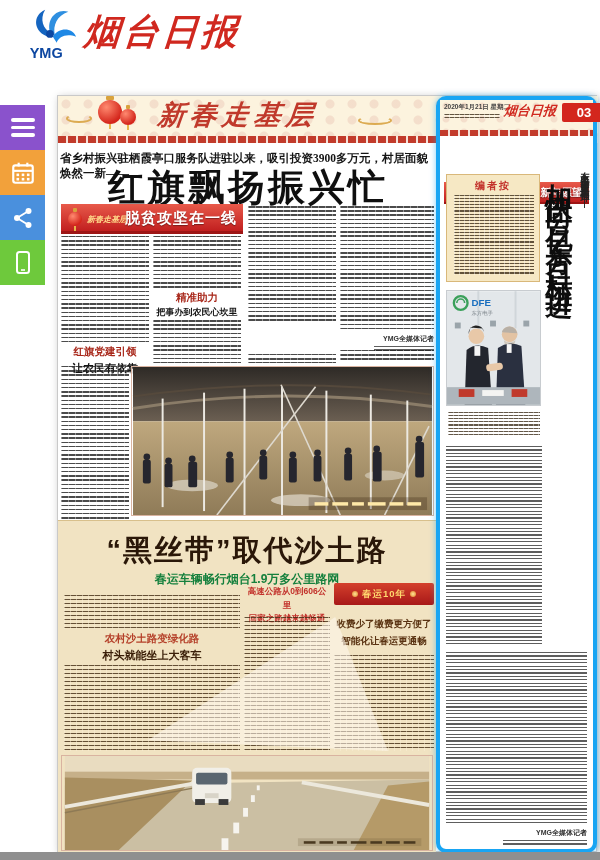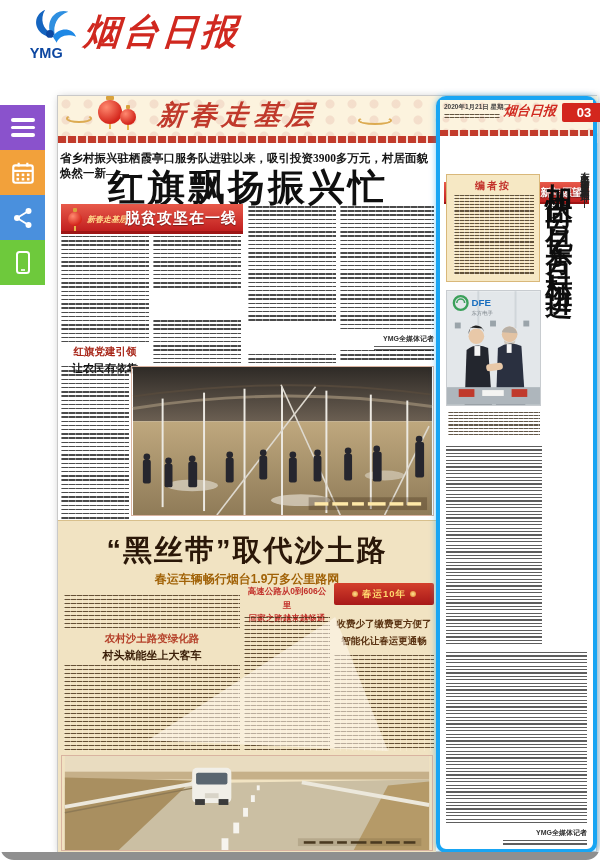--- a/index.html
+++ b/index.html
@@ -1,18 +1,18 @@
 <!DOCTYPE html>
 <html><head>
 <meta charset="utf-8">
 <style>
   html,body{margin:0;padding:0;background:#fff;}
   *{box-sizing:border-box;}
   .stage{position:relative;width:600px;height:860px;background:#fff;overflow:hidden;
-         font-family:"Liberation Sans",sans-serif;border-radius:14px;}
+         font-family:"Liberation Sans",sans-serif;}
   .abs{position:absolute;}
 
   
   .brand-logo{left:20px;top:4px;width:58px;height:58px;cursor:pointer;}
   .brand-masthead{left:84px;top:8px;font-family:"Liberation Serif",serif;font-weight:900;
     font-style:italic;font-size:36px;color:#d0281f;letter-spacing:3px;transform:skewX(-4deg);}
 
   
   .sidebar{left:0;top:105px;width:45px;}
   .sb-btn{width:45px;height:45px;display:flex;align-items:center;justify-content:center;cursor:pointer;}
@@ -59,21 +59,21 @@
   .crosshead{text-align:center;line-height:1.5;}
   .crosshead .r{color:#a8271a;font-weight:bold;}
   .crosshead .b{color:#141414;font-weight:900;}
 
   .credit-line{font-size:7px;font-weight:bold;color:#333;text-align:right;}
 
   
   .panel2{left:0;top:424px;width:378px;height:333px;background:#f1e3c2;border-top:1px solid #d8c08c;}
   .headline2{left:0;top:10px;width:378px;text-align:center;font-size:29px;font-weight:900;
     color:#2a1708;letter-spacing:2px;}
-  .deck2{left:0;top:50px;width:378px;text-align:center;font-size:12px;font-weight:bold;color:#a16207;}
+  .deck2{left:0;top:50px;width:378px;text-align:center;font-size:12px;font-weight:bold;color:#15803d;}
   .pull{color:#c2302a;font-weight:bold;font-size:8.5px;text-align:center;line-height:1.6;}
   .promo{background:linear-gradient(#d4402c,#a81818);border-radius:2px;display:flex;
     align-items:center;justify-content:center;gap:4px;}
   .promo .txt{color:#ffd76e;font-size:9.5px;font-weight:900;letter-spacing:1px;}
   .promo .dot{width:6px;height:6px;border-radius:50%;background:radial-gradient(#ffe49a,#e07b20);}
   .boldlines{font-size:9.5px;font-weight:800;color:#5a3312;text-align:center;line-height:1.8;}
   .watermark{background:rgba(255,250,240,.55);clip-path:polygon(78% 0,100% 100%,0 92%);pointer-events:none;}
 
   
   .bluebox{left:436px;top:96px;width:161px;height:757px;background:#fff;
@@ -177,20 +177,24 @@
         <span class="sub-banner-label">脱贫攻坚在一线</span>
       </div>
 
       <div class="abs sim" style="left:3px;top:90px;width:88px;height:106px;"></div>
       <div class="abs crosshead" style="left:3px;top:198px;width:88px;">
         <div class="r" style="font-size:10.5px;">红旗党建引领</div>
         <div class="b" style="font-size:11px;">让农民有依靠</div>
       </div>
 
       <div class="abs sim" style="left:95px;top:90px;width:88px;height:52px;"></div>
+      <div class="abs crosshead" style="left:95px;top:144px;width:88px;">
+        <div class="r" style="font-size:10.5px;">精准助力</div>
+        <div class="b" style="font-size:9px;">把事办到农民心坎里</div>
+      </div>
       <div class="abs sim" style="left:95px;top:174px;width:88px;height:43px;"></div>
 
       <div class="abs sim" style="left:190px;top:60px;width:88px;height:118px;"></div>
       <div class="abs sim" style="left:190px;top:208px;width:88px;height:9px;"></div>
 
       <div class="abs sim" style="left:282px;top:60px;width:94px;height:126px;"></div>
       <div class="abs" style="left:282px;top:188px;width:94px;">
         <div class="credit-line">YMG全媒体记者</div>
         <div class="sim-gray" style="width:60px;height:5px;margin:2px 0 0 auto;"></div>
       </div>

